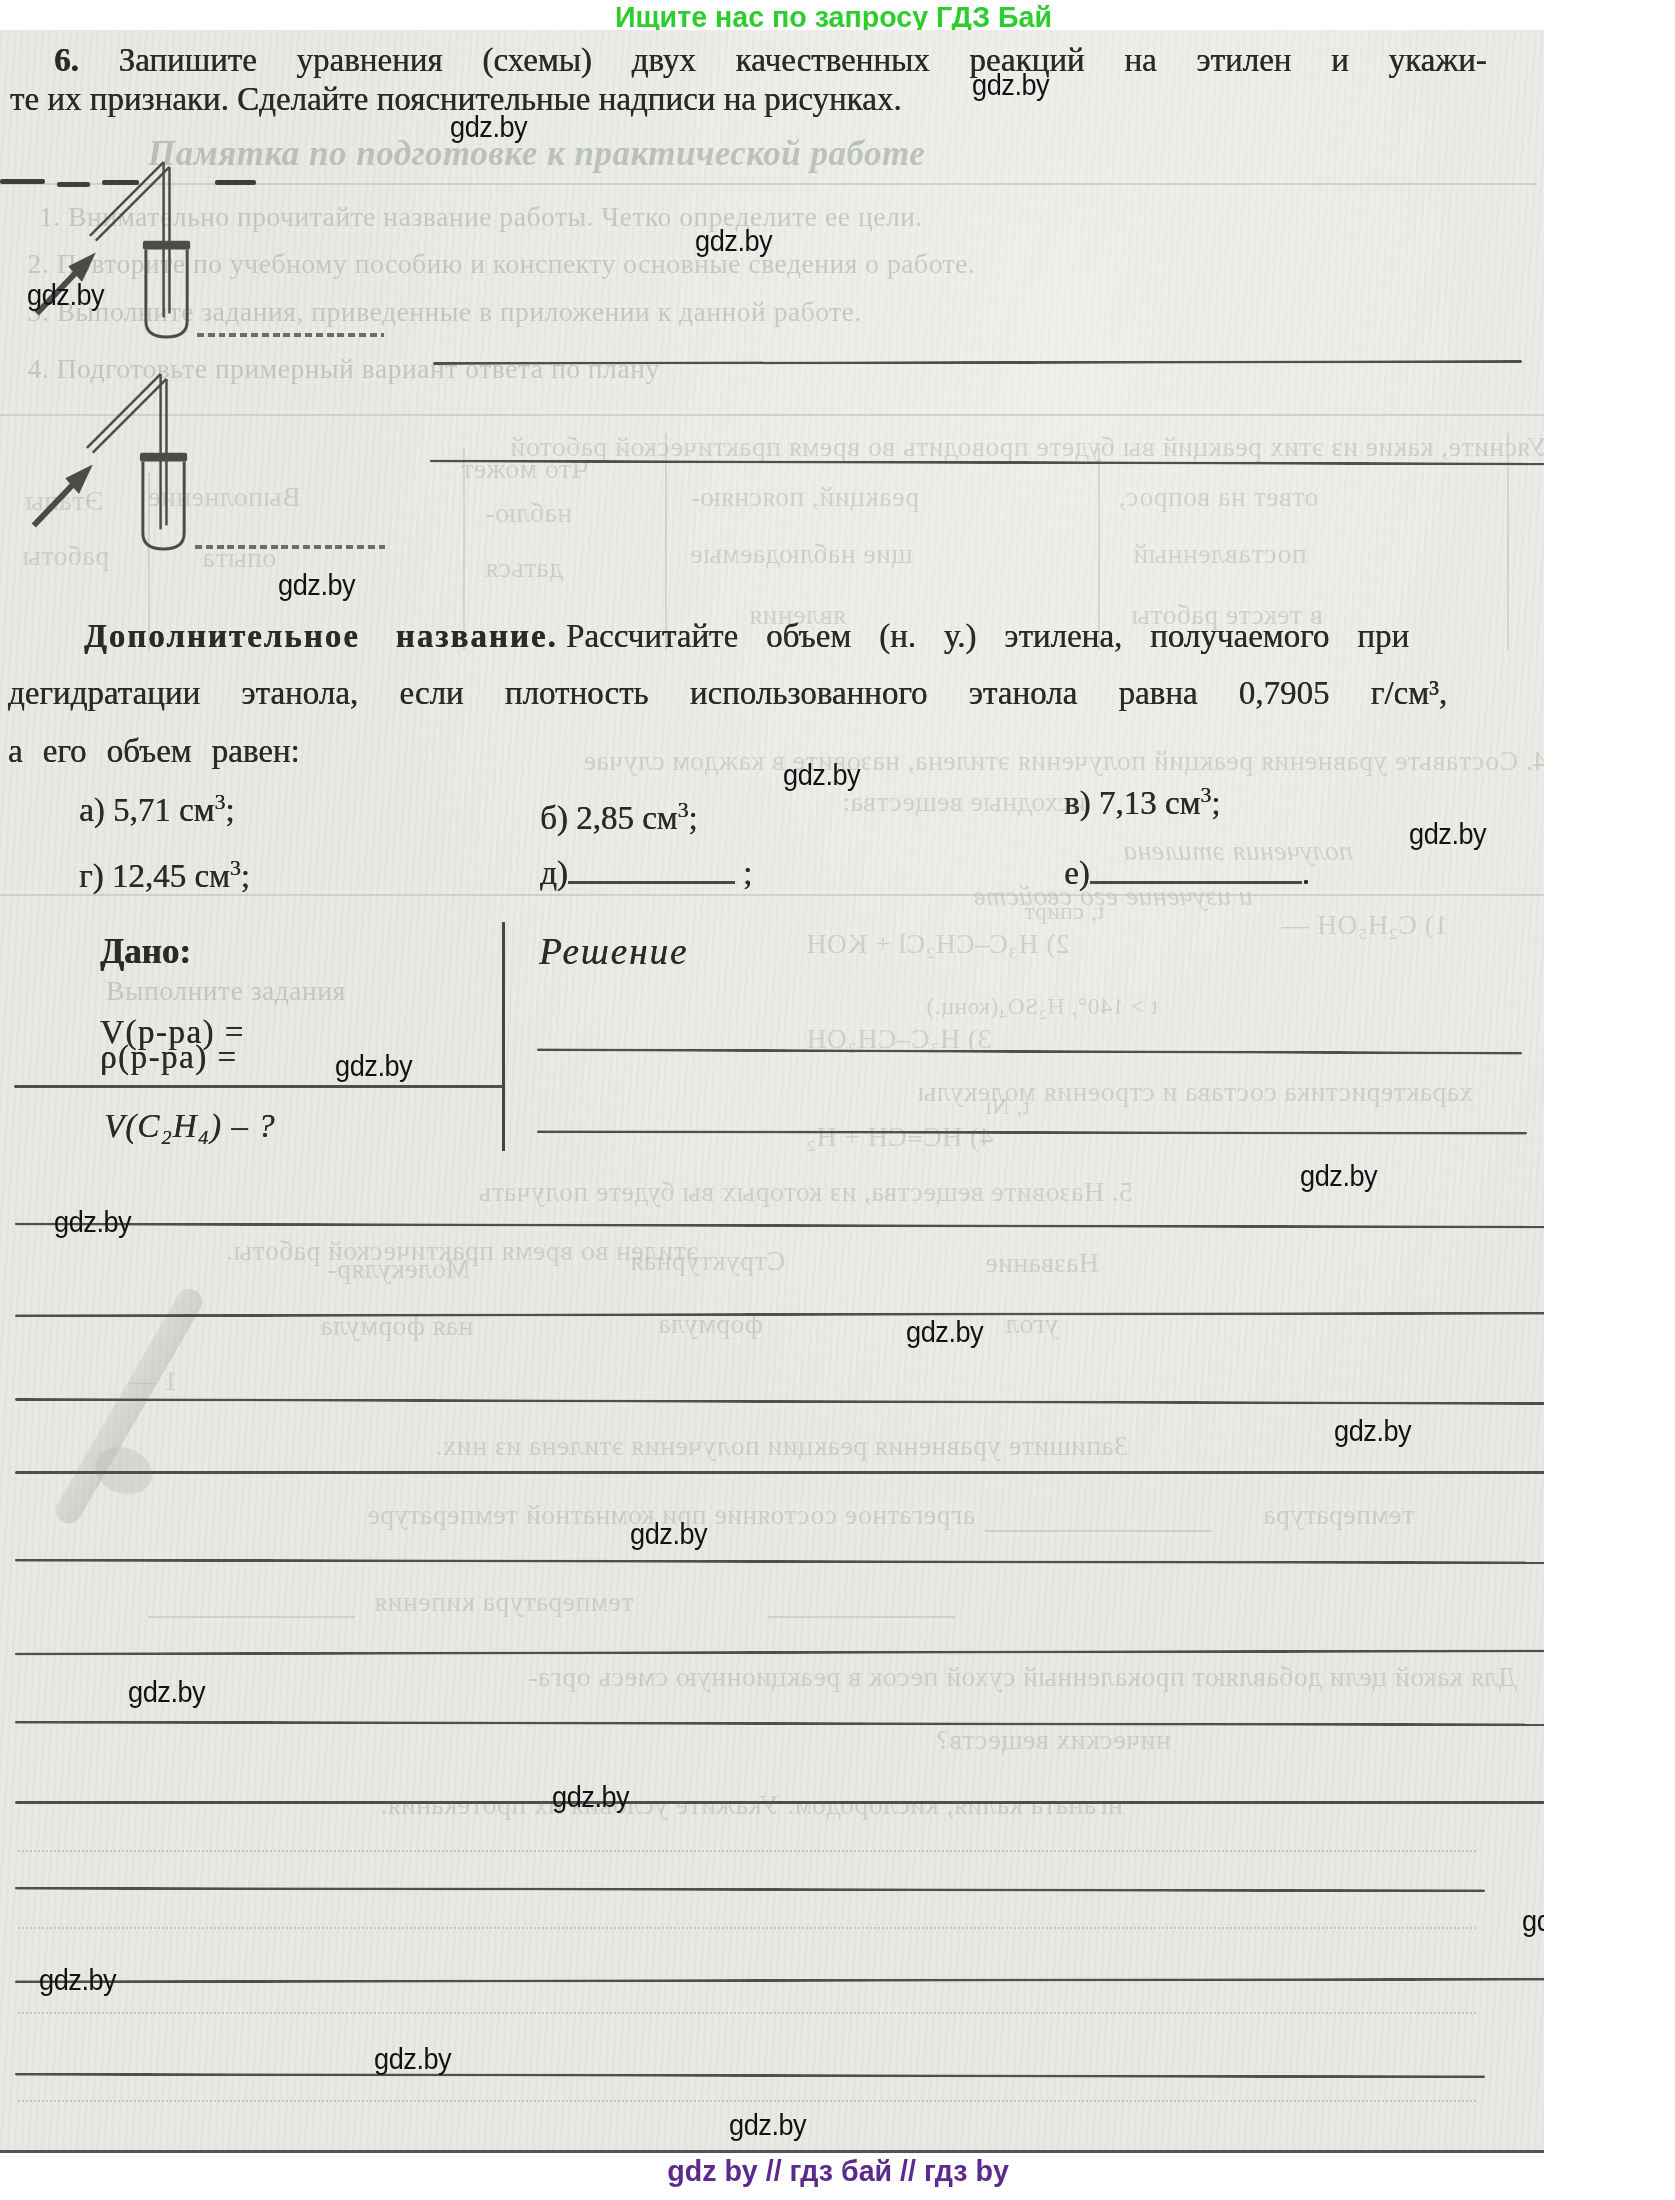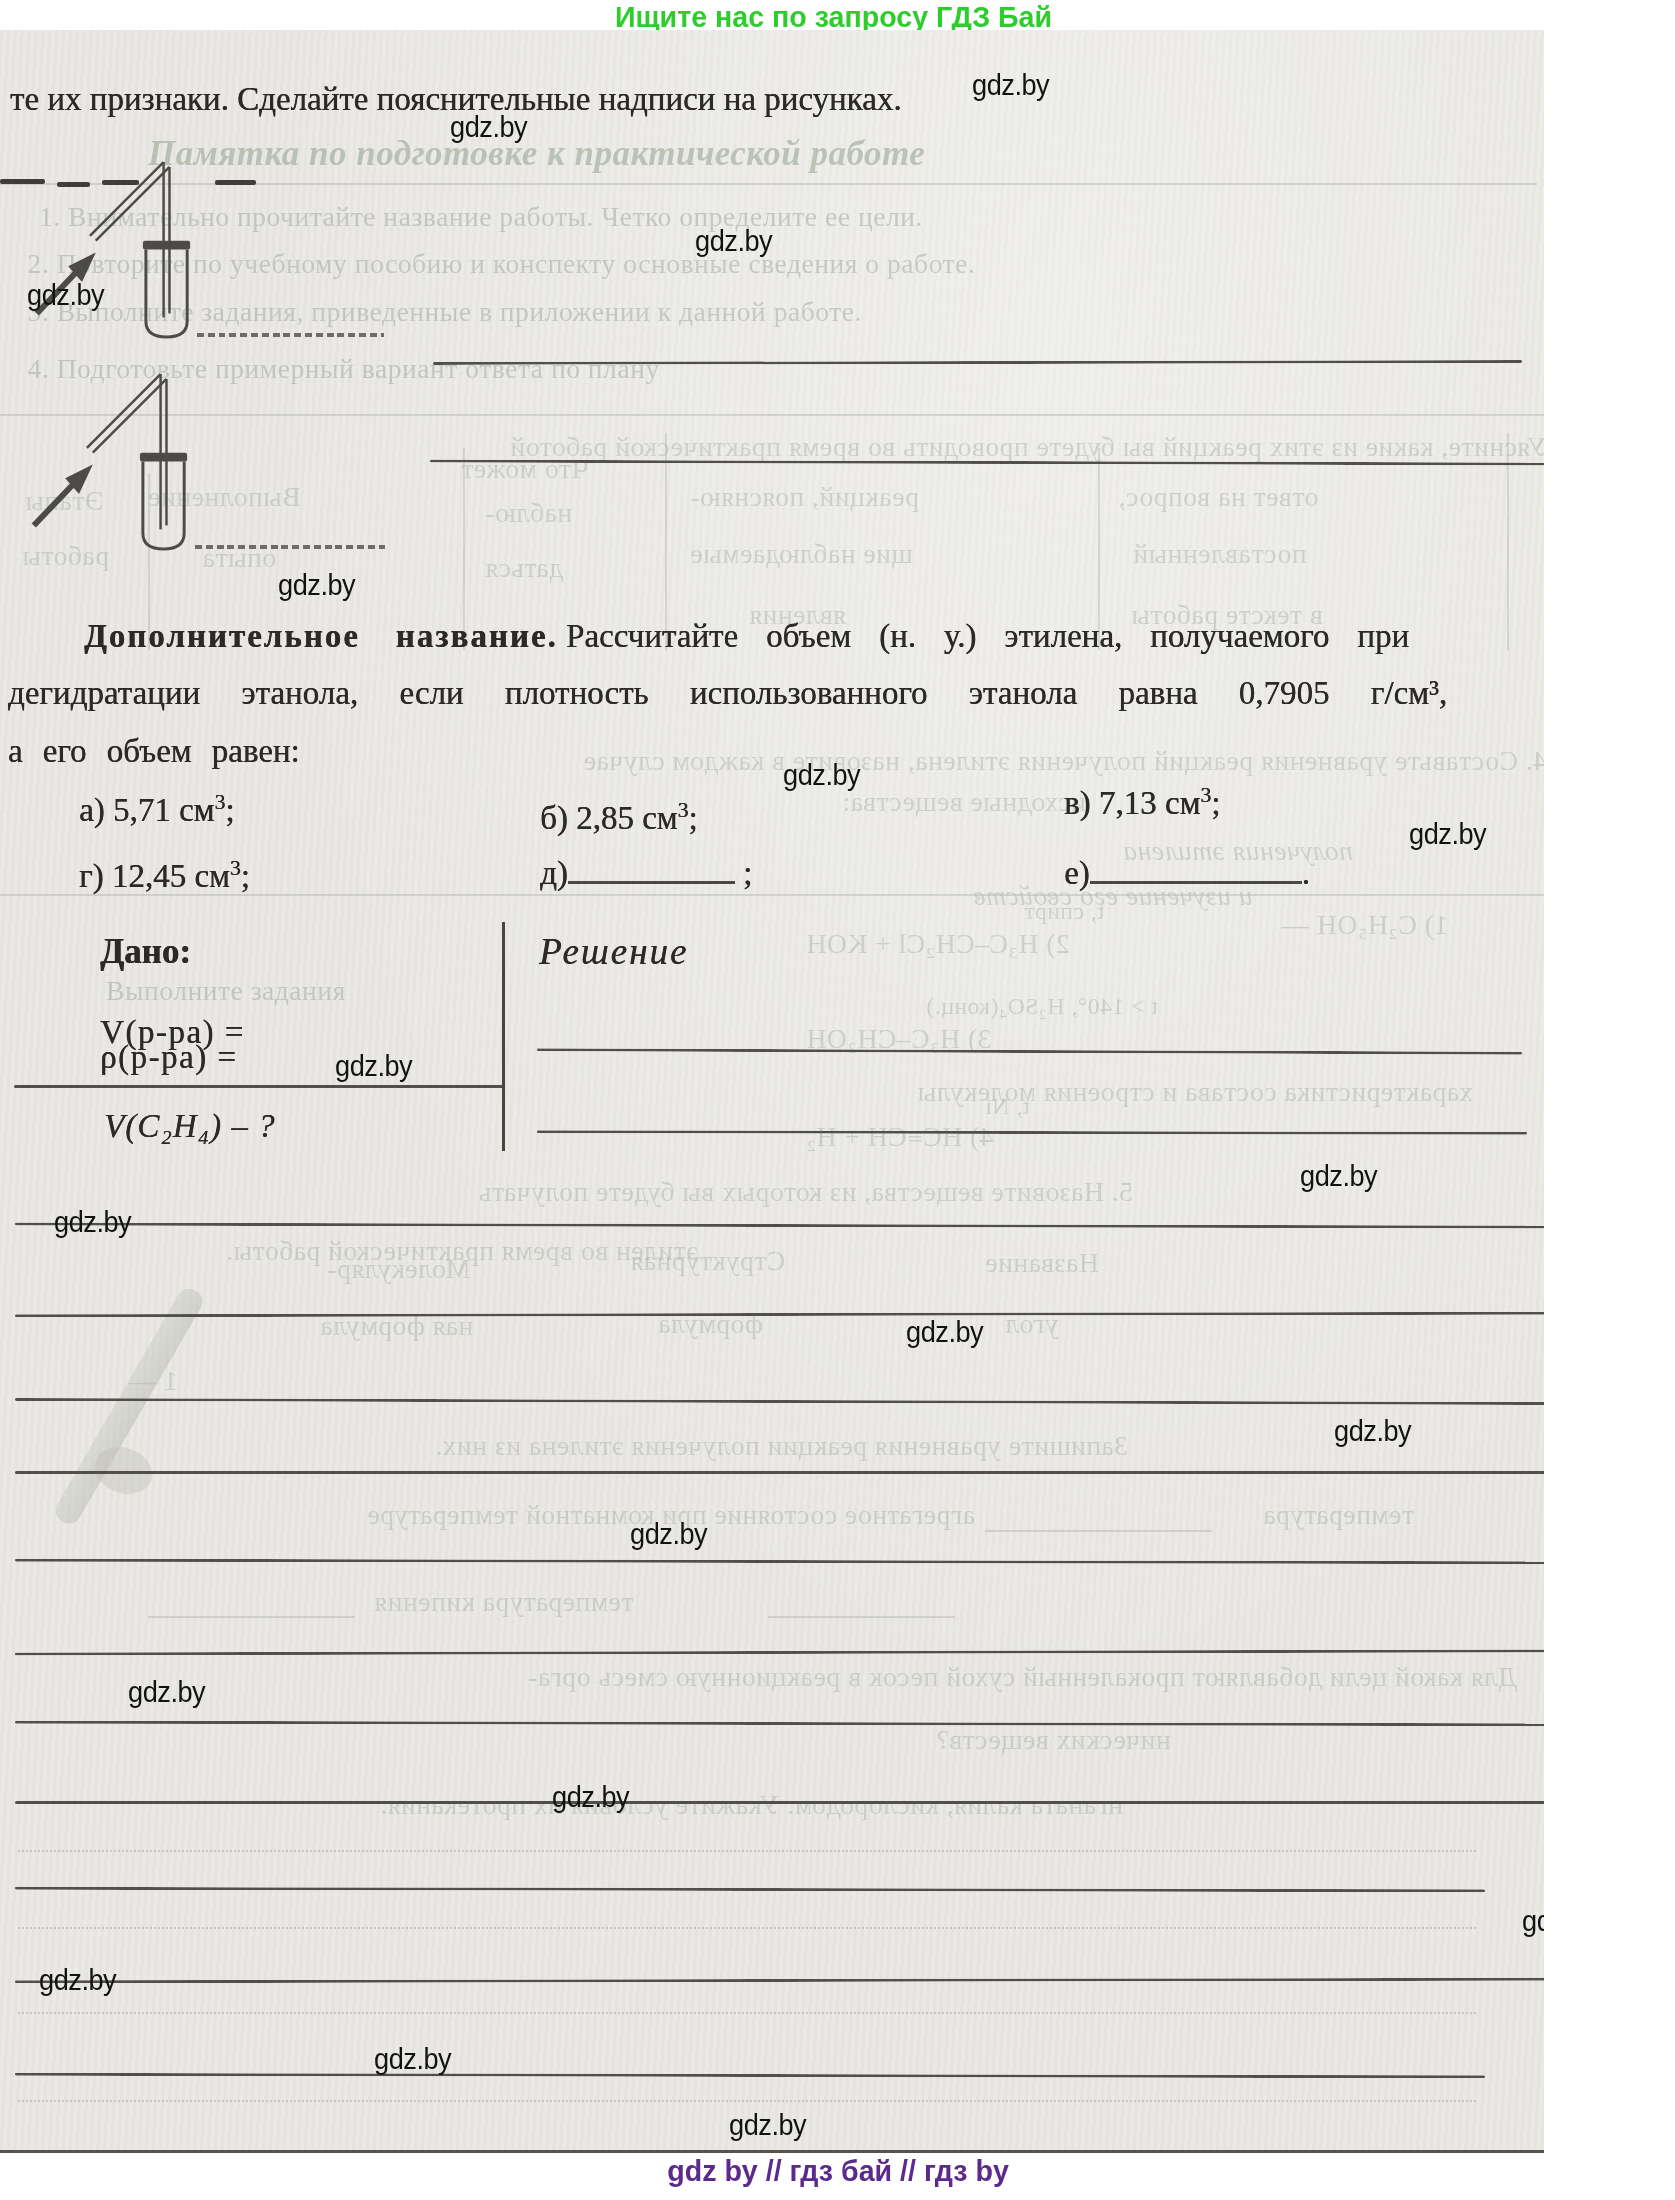--- a/index.html
+++ b/index.html
@@ -129,20 +129,24 @@
   <div class="dotted" style="left:17.7px;top:2100px;width:1458px;"></div>
 
   <div class="pencil"></div>
   <div class="pencil2"></div>
 
   <div class="dash" style="left:0;top:179px;width:45px;"></div>
   <div class="dash" style="left:57px;top:182px;width:33px;"></div>
   <div class="dash" style="left:102px;top:180px;width:37px;"></div>
   <div class="dash" style="left:215px;top:180px;width:41px;"></div>
 
+  <div class="abs ink" style="left:54px;top:43px;word-spacing:31.5px;">
+    <span class="bold">6.</span>
+    <span>Запишите уравнения (схемы) двух качественных реакций на этилен и укажи-</span>
+  </div>
   <div class="abs ink" style="left:9.9px;top:82px;">те их признаки. Сделайте пояснительные надписи на рисунках.</div>
 
   <div class="tube" style="left:24.6px;top:154px;">
     <svg width="172" height="197" viewBox="0 0 175 200">
       <line x1="141" y1="8" x2="66" y2="83" stroke-width="2.5"></line>
       <line x1="147" y1="13" x2="72" y2="88" stroke-width="2.5"></line>
       <line x1="141" y1="8" x2="141" y2="166" stroke-width="2.5"></line>
       <line x1="147" y1="13" x2="147" y2="162" stroke-width="2.5"></line>
       <rect x="120" y="88" width="48" height="9" fill="#4c4b47" stroke="none" rx="2"></rect>
       <path d="M 123 97 L 123 170 Q 123 186 144 186 Q 165 186 165 170 L 165 97" stroke-width="3"></path>

